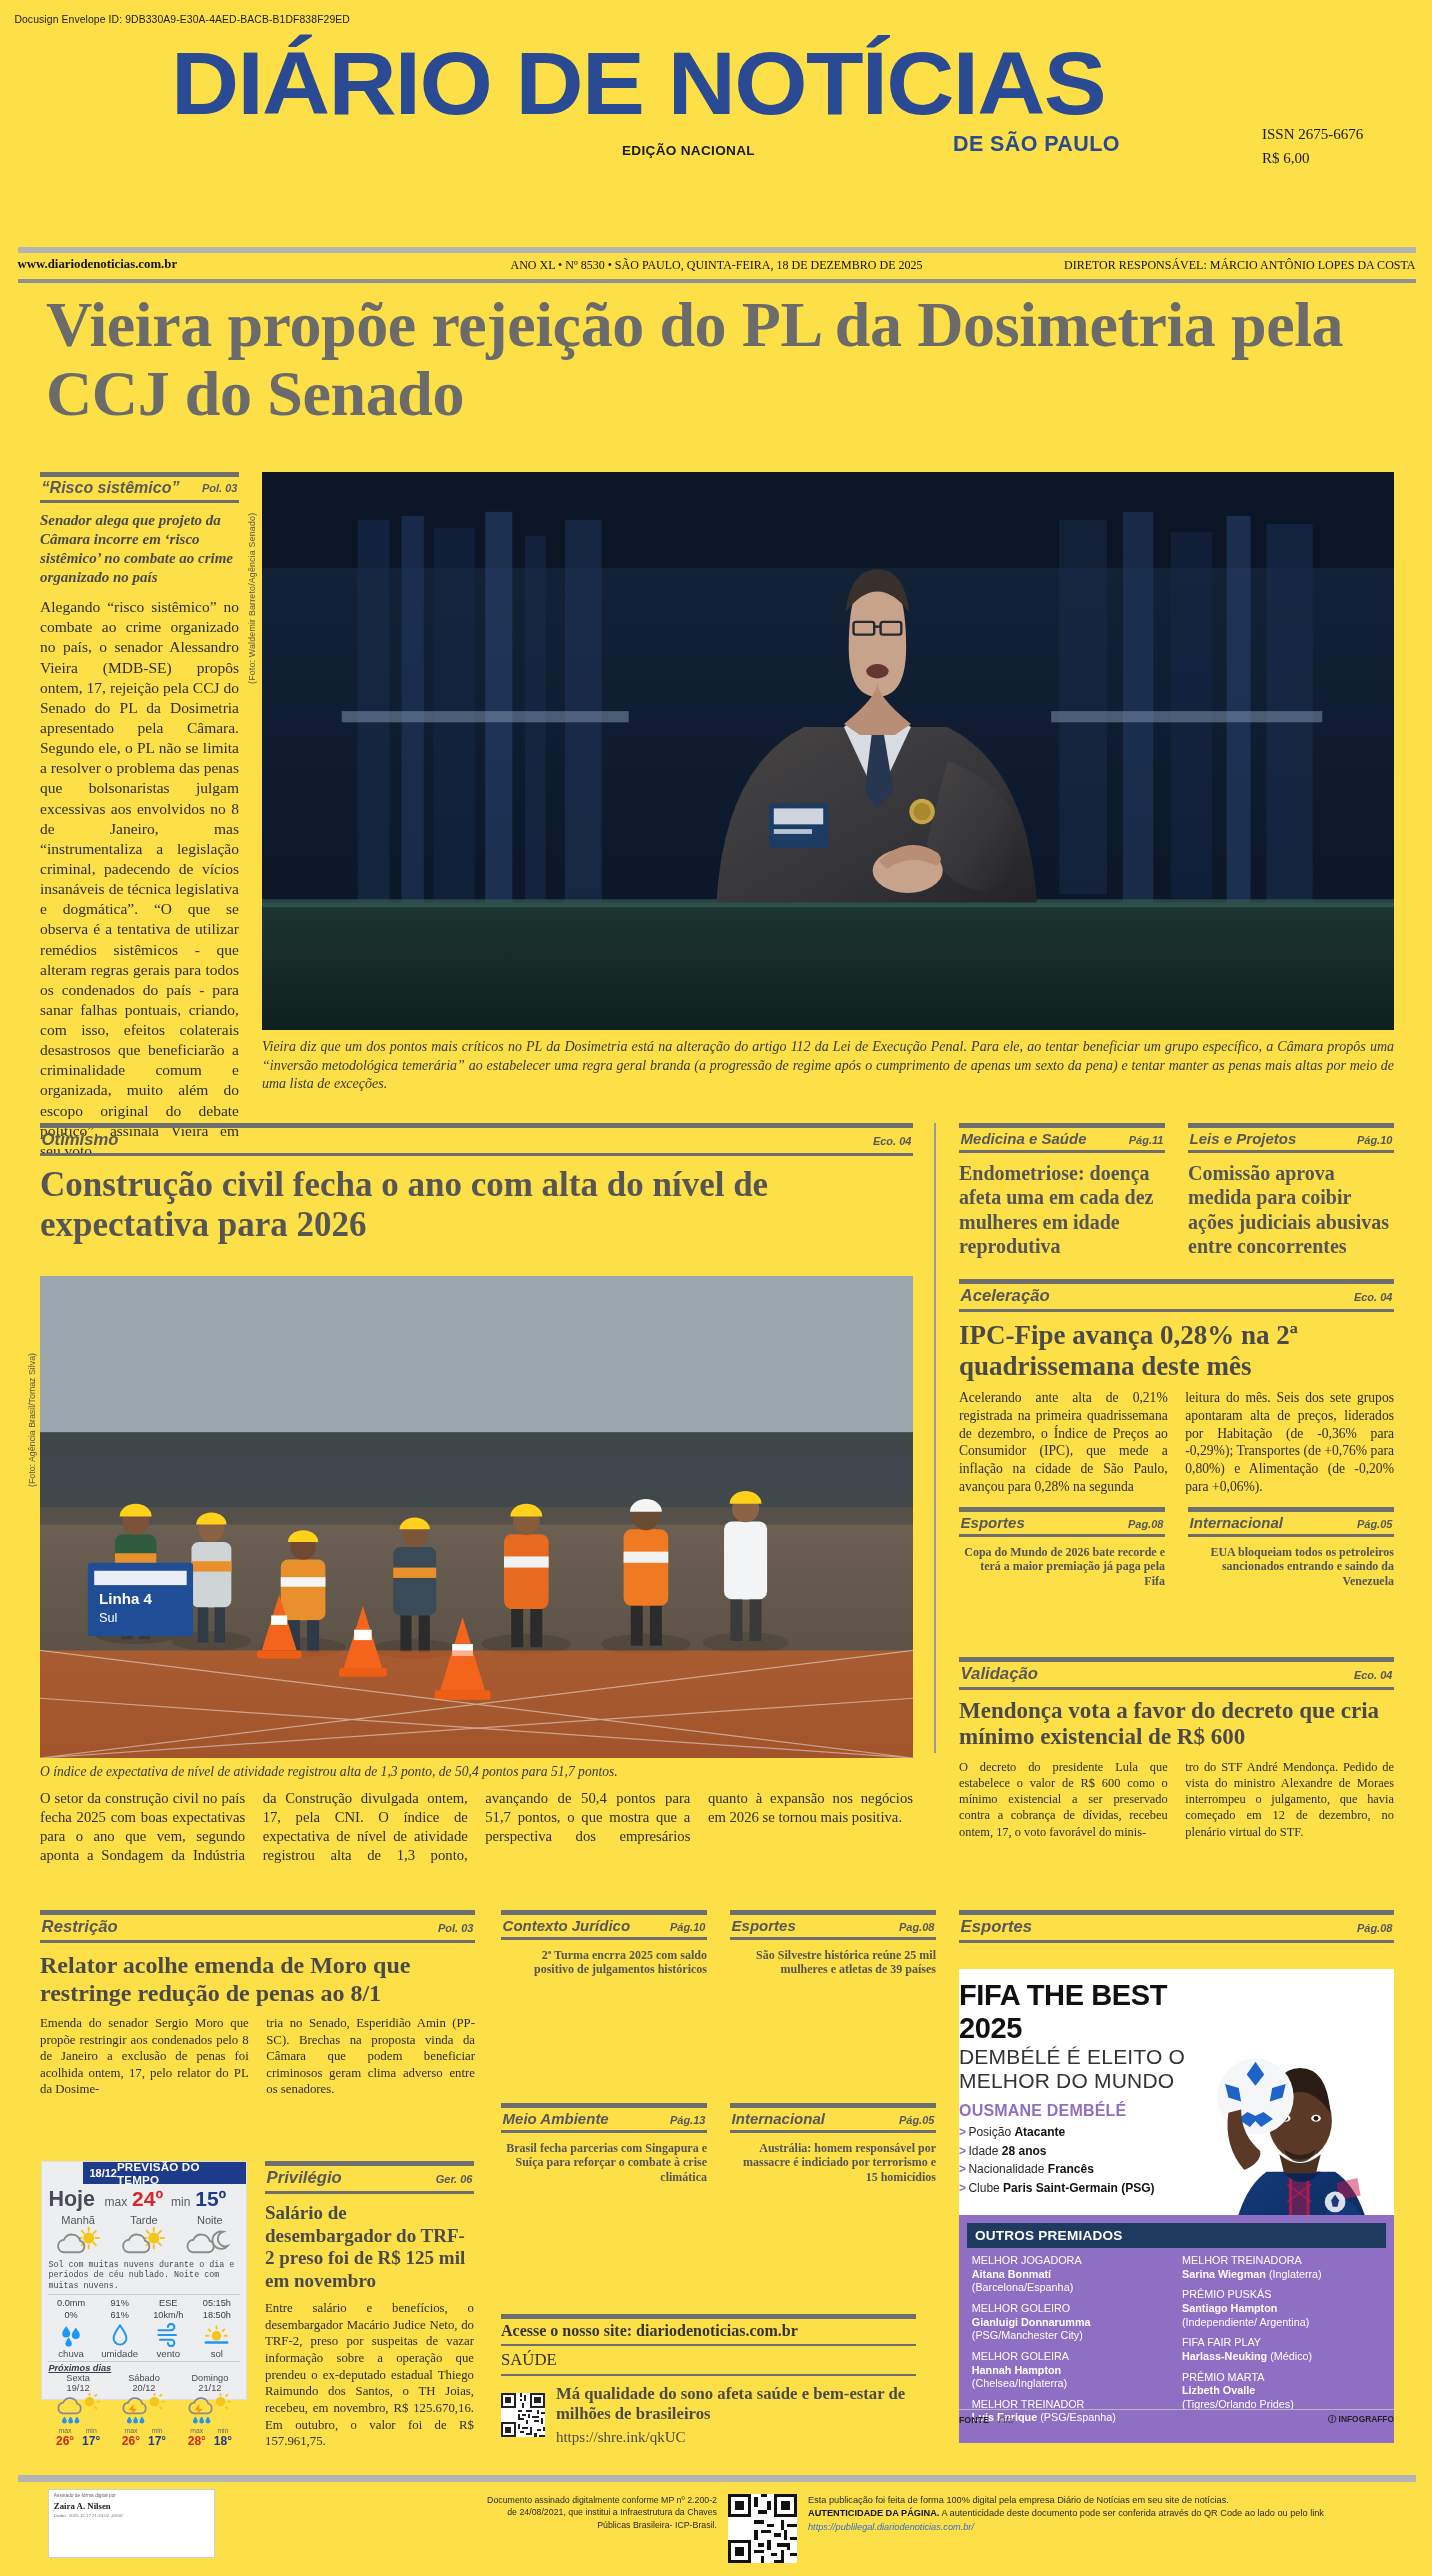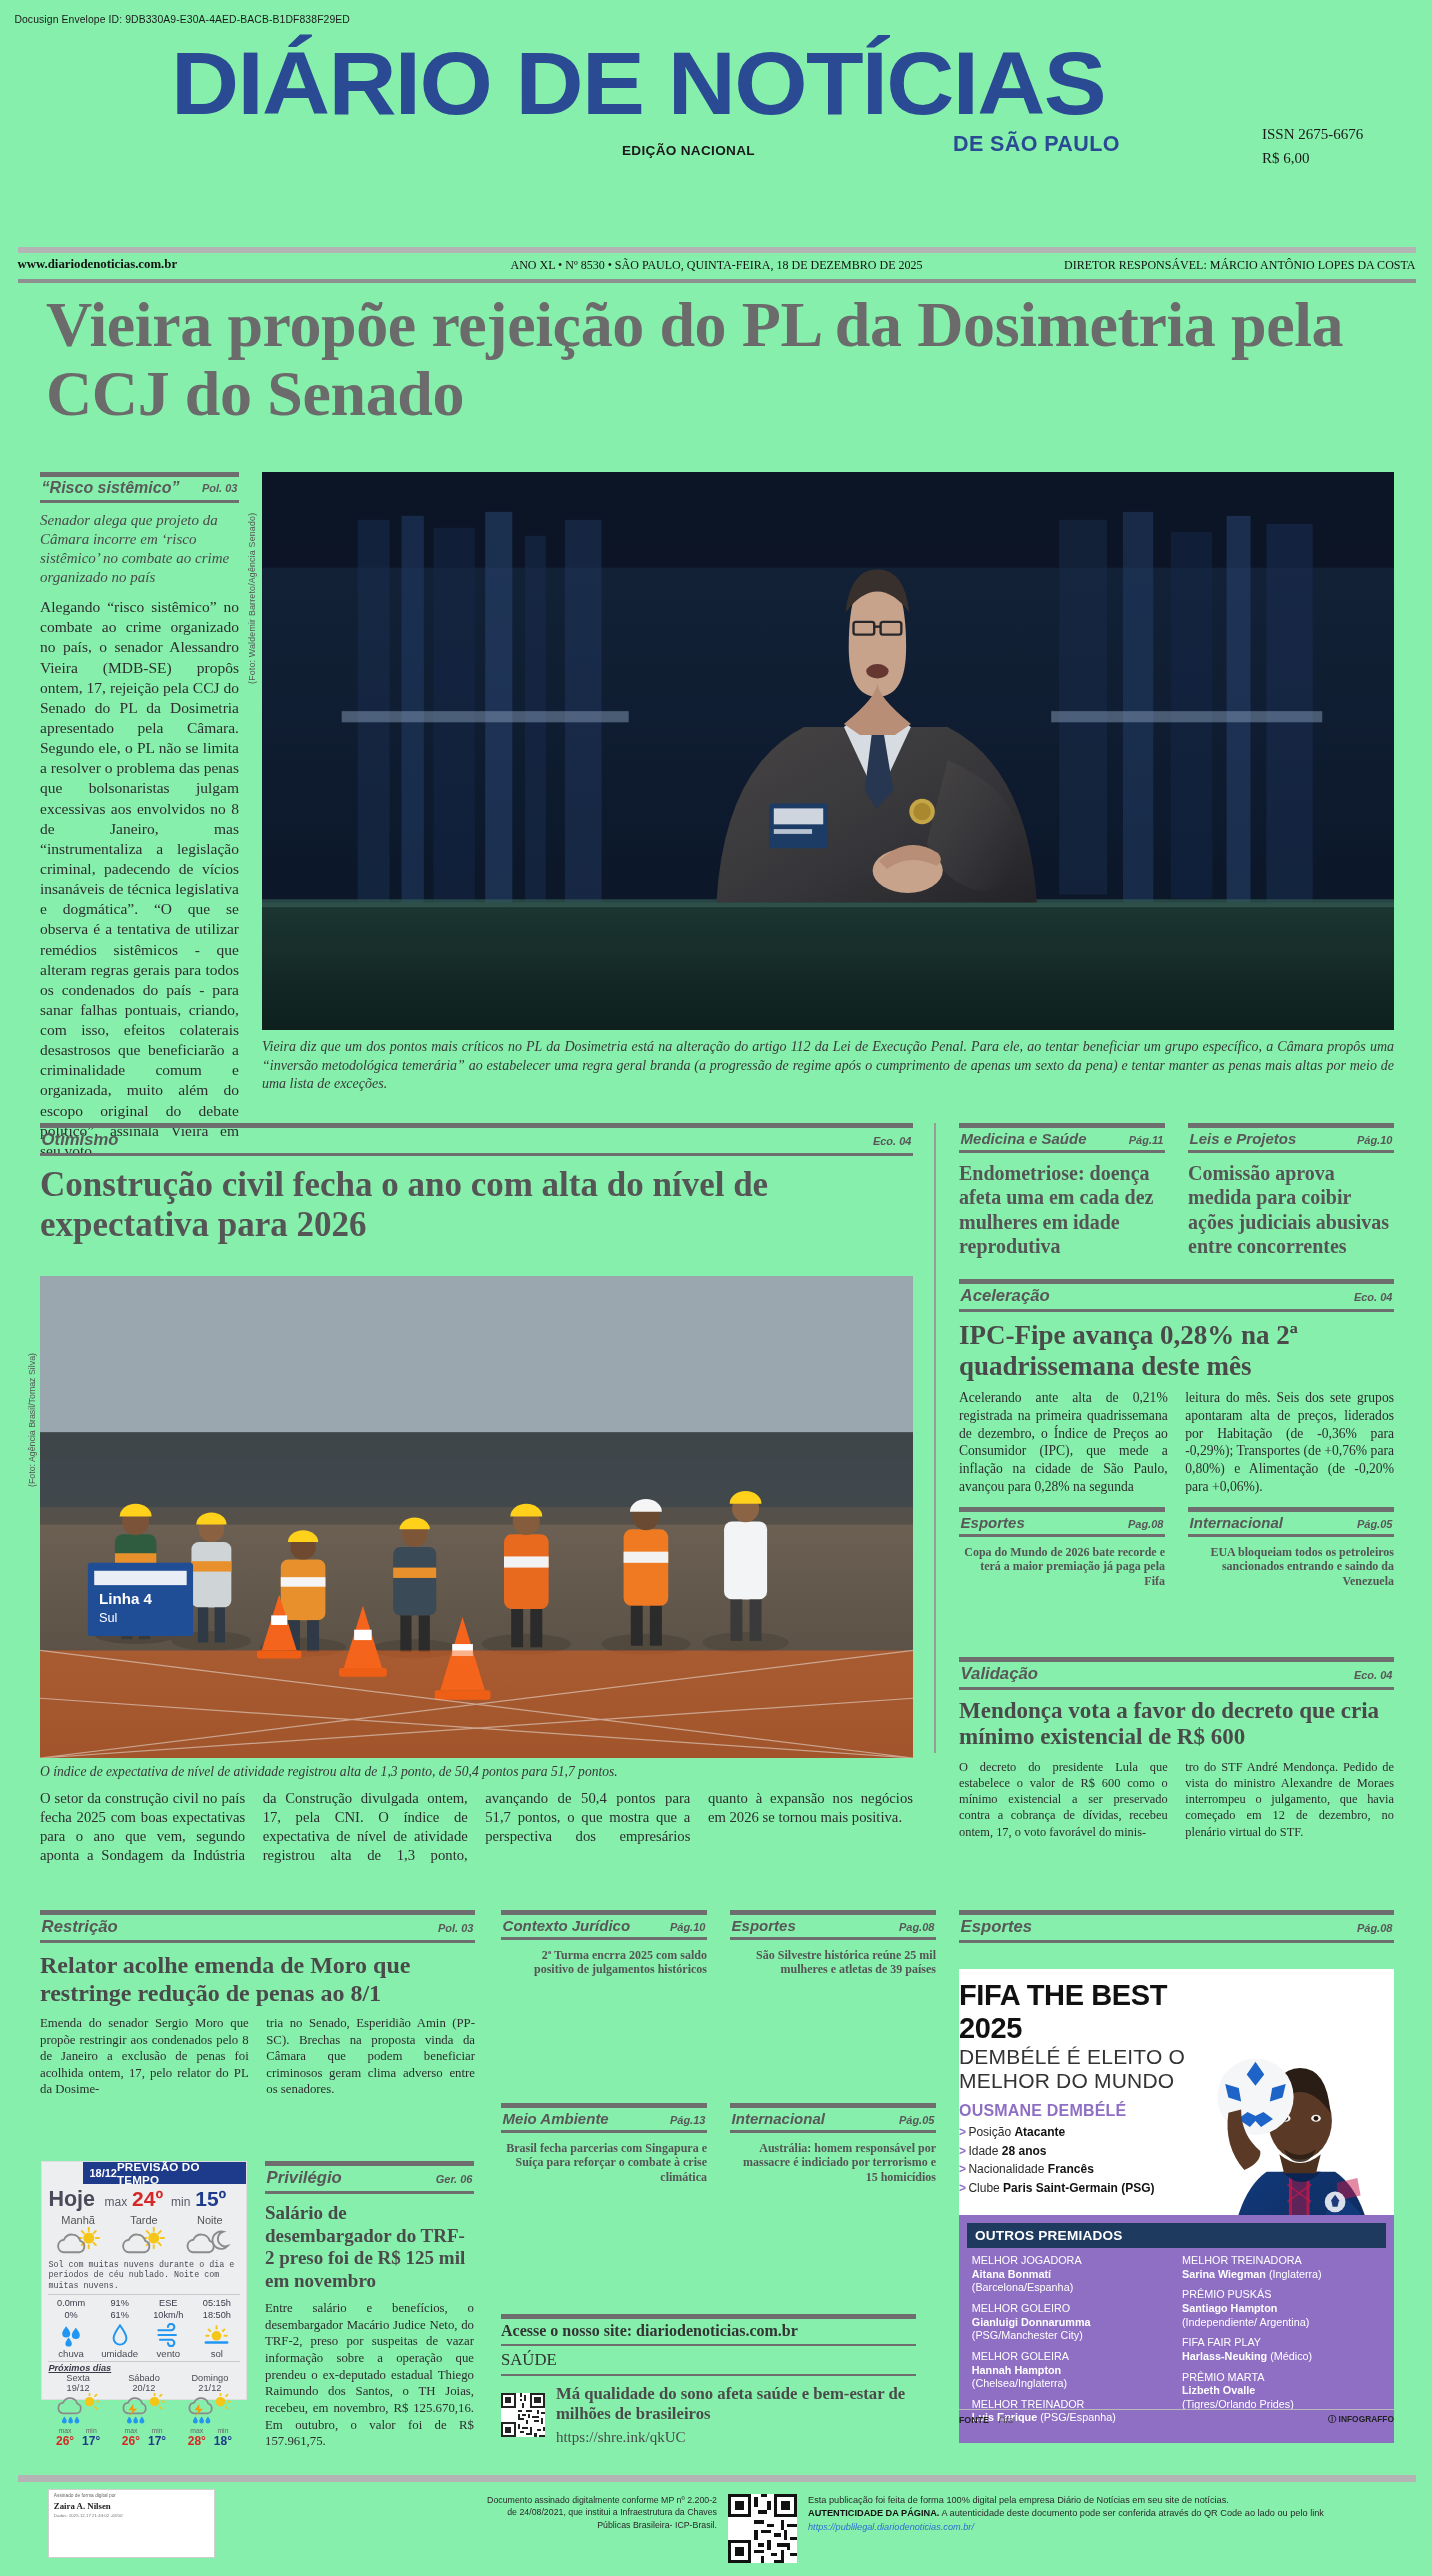--- a/index.html
+++ b/index.html
@@ -3,21 +3,21 @@
 <meta charset="utf-8">
 <style>
   * { box-sizing: border-box; margin: 0; padding: 0; }
   html, body {
     width: 1433px; height: 2576px;
     background: #ffffff;
     font-family: "Liberation Serif", serif;
     color: #3f3f3f;
     overflow: hidden;
   }
-  .page { position: relative; width: 1433px; height: 2576px; background:#86efac; }
+  .page { position: relative; width: 1433px; height: 2576px; background:#fde047; }
 
   
   .docusign {
     position:absolute; left:14.4px; top:14.4px;
     font-family:"Liberation Sans", sans-serif;
     font-size:10.4px; color:#1a1a1a; letter-spacing:0.1px;
   }
 
   
   .masthead { position:absolute; left:0; top:38px; width:1433px; height:174px; }
@@ -75,21 +75,21 @@
     font-style:italic; font-weight:bold; font-size:16px; color:#5a5a5a;
   }
   .kicker-page {
     font-family:"Liberation Sans", sans-serif;
     font-style:italic; font-weight:bold; font-size:11px; color:#5a5a5a;
   }
 
   .lead-col { position:absolute; left:40px; top:472px; width:199px; }
   .lead-standfirst {
     margin-top:8px;
-    font-weight:normal; font-style:italic; font-size:15px; line-height:1.28;
+    font-weight:bold; font-style:italic; font-size:15px; line-height:1.28;
     color:#4a4a4a;
   }
   .lead-body {
     margin-top:9.6px;
     font-size:15.5px; line-height:1.30; text-align:justify; color:#2e2e2e;
     hyphens:auto;
   }
 
   .lead-photo {
     position:absolute; left:262px; top:472px; width:1132px; height:558px;

